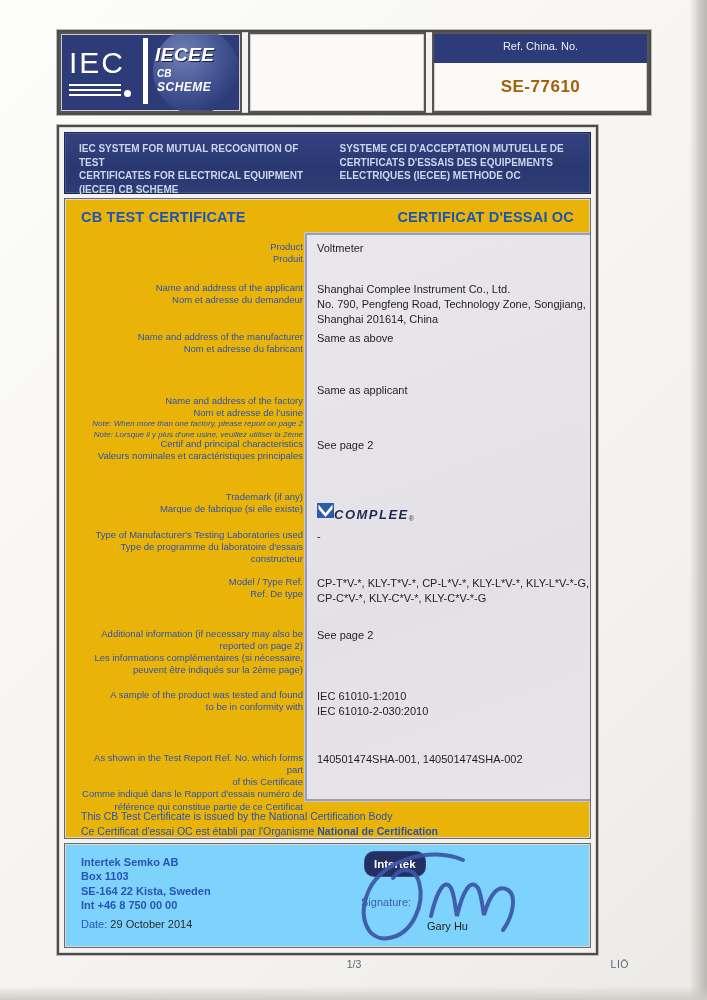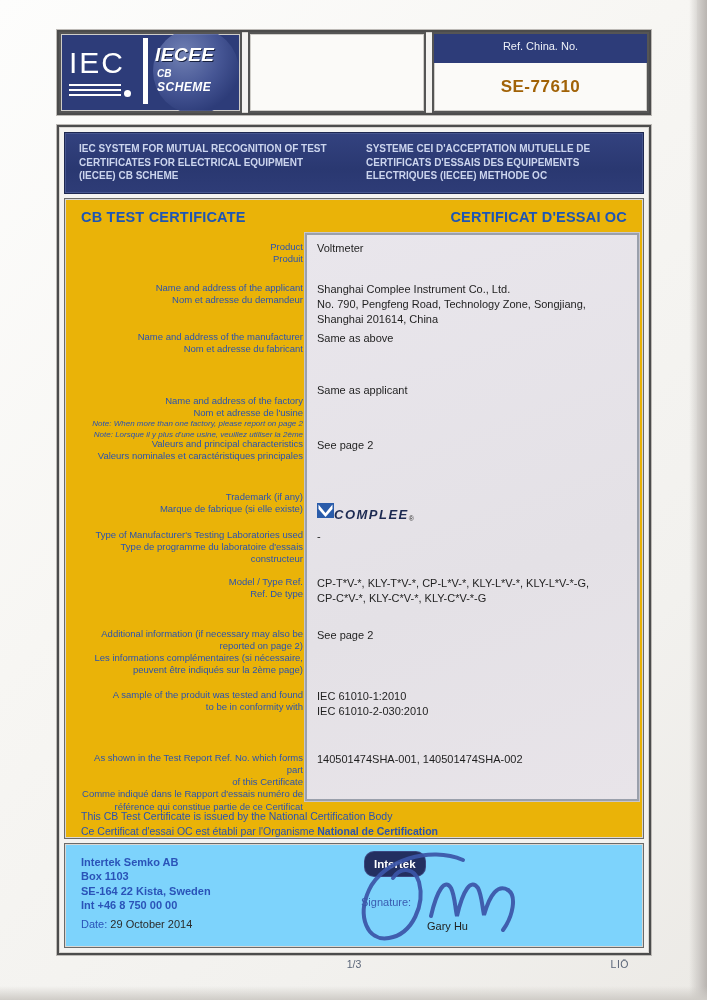--- a/index.html
+++ b/index.html
@@ -41,21 +41,21 @@
   .logo-iecee { position:absolute; left:94px; top:10px; font-size:19px; font-weight:bold; font-style:italic;
     letter-spacing:.5px; text-shadow:1px 1px 0 #17203f; }
   .logo-cb { position:absolute; left:96px; top:34px; font-size:10px; font-weight:bold; font-style:italic; }
   .logo-scheme { position:absolute; left:96px; top:46px; font-size:12px; font-weight:bold; font-style:italic; letter-spacing:.5px; }
   .mid-box { width:178px; }
   .ref-box { flex:1; display:flex; flex-direction:column; }
   .ref-head { background:#2d3c79; color:#eef1f8; font-size:11px; text-align:center; padding:6px 0 5px; height:29px; }
   .ref-body { flex:1; display:flex; align-items:center; justify-content:center;
     font-size:17px; font-weight:bold; color:#a16207; letter-spacing:.5px; }
   
-  .main-frame { left:57px; top:125px; width:594px; height:830px; padding:5px; display:flex; flex-direction:column; gap:4px; }
+  .main-frame { left:57px; top:125px; width:541px; height:830px; padding:5px; display:flex; flex-direction:column; gap:4px; }
   .banner {
     height:62px; background:linear-gradient(to bottom,#33427f,#2a3871 60%,#2e3c77);
     border:1px solid #1d2750; box-shadow:inset 0 0 0 1px #47568f;
     display:flex; gap:24px; padding:9px 14px; color:#ccd5ee;
     font-size:10px; font-weight:bold; line-height:1.35; white-space:pre-line;
   }
   .banner > div { width:50%; }
   .content-box {
     flex:1; background:#eab308; border:1px solid #6a6a6a; box-shadow:inset 0 0 0 1px #d9d7d3;
     position:relative; overflow:hidden;
@@ -153,21 +153,21 @@
 
       <div class="row-label" style="top:132px"><span>Name and address of the manufacturer</span><br><span>Nom et adresse du fabricant</span></div>
       <div class="row-value" style="top:132px">Same as above</div>
 
       <div class="row-label" style="top:184px">
         <span>Name and address of the factory</span><br><span>Nom et adresse de l'usine</span>
         <div class="row-note"><span>Note: When more than one factory, please report on page 2</span><br><span>Note: Lorsque il y plus d'une usine, veuillez utiliser la 2ème</span></div>
       </div>
       <div class="row-value" style="top:184px">Same as applicant</div>
 
-      <div class="row-label" style="top:239px"><span>Valeurs and principal characteristics</span><br><span>Valeurs nominales et caractéristiques principales</span></div>
+      <div class="row-label" style="top:239px"><span>Certif and principal characteristics</span><br><span>Valeurs nominales et caractéristiques principales</span></div>
       <div class="row-value" style="top:239px">See page 2</div>
 
       <div class="row-label" style="top:292px"><span>Trademark (if any)</span><br><span>Marque de fabrique (si elle existe)</span></div>
       <div class="row-value complee" style="top:289px">
         <span>
           <svg width="17" height="17" viewBox="0 0 17 17">
               <rect x="0" y="0" width="17" height="15" fill="#2a5caa"></rect>
               <path d="M1.5 1.5 L8.5 10 L15.5 1.5 L15.5 6 L8.5 14 L1.5 6 Z" fill="#ffffff"></path>
             </svg>
         </span>
@@ -181,21 +181,21 @@
 
       <div class="row-label" style="top:377px"><span>Model / Type Ref.</span><br><span>Ref. De type</span></div>
       <div class="row-value" style="top:377px">CP-T*V-*, KLY-T*V-*, CP-L*V-*, KLY-L*V-*, KLY-L*V-*-G,
 CP-C*V-*, KLY-C*V-*, KLY-C*V-*-G</div>
 
       <div class="row-label" style="top:429px"><span>Additional information (if necessary may also be
 reported on page 2)</span><br><span>Les informations complémentaires (si nécessaire,
 peuvent être indiqués sur la 2ème page)</span></div>
       <div class="row-value" style="top:429px">See page 2</div>
 
-      <div class="row-label" style="top:490px"><span>A sample of the produit was tested and found
+      <div class="row-label" style="top:490px"><span>A sample of the product was tested and found
 to be in conformity with</span><br></div>
       <div class="row-value" style="top:490px">IEC 61010-1:2010
 IEC 61010-2-030:2010</div>
 
       <div class="row-label" style="top:553px"><span>As shown in the Test Report Ref. No. which forms part
 of this Certificate</span><br><span>Comme indiqué dans le Rapport d'essais numéro de
 référence qui constitue partie de ce Certificat</span></div>
       <div class="row-value" style="top:553px">140501474SHA-001, 140501474SHA-002</div>
 
       <div class="issued">

